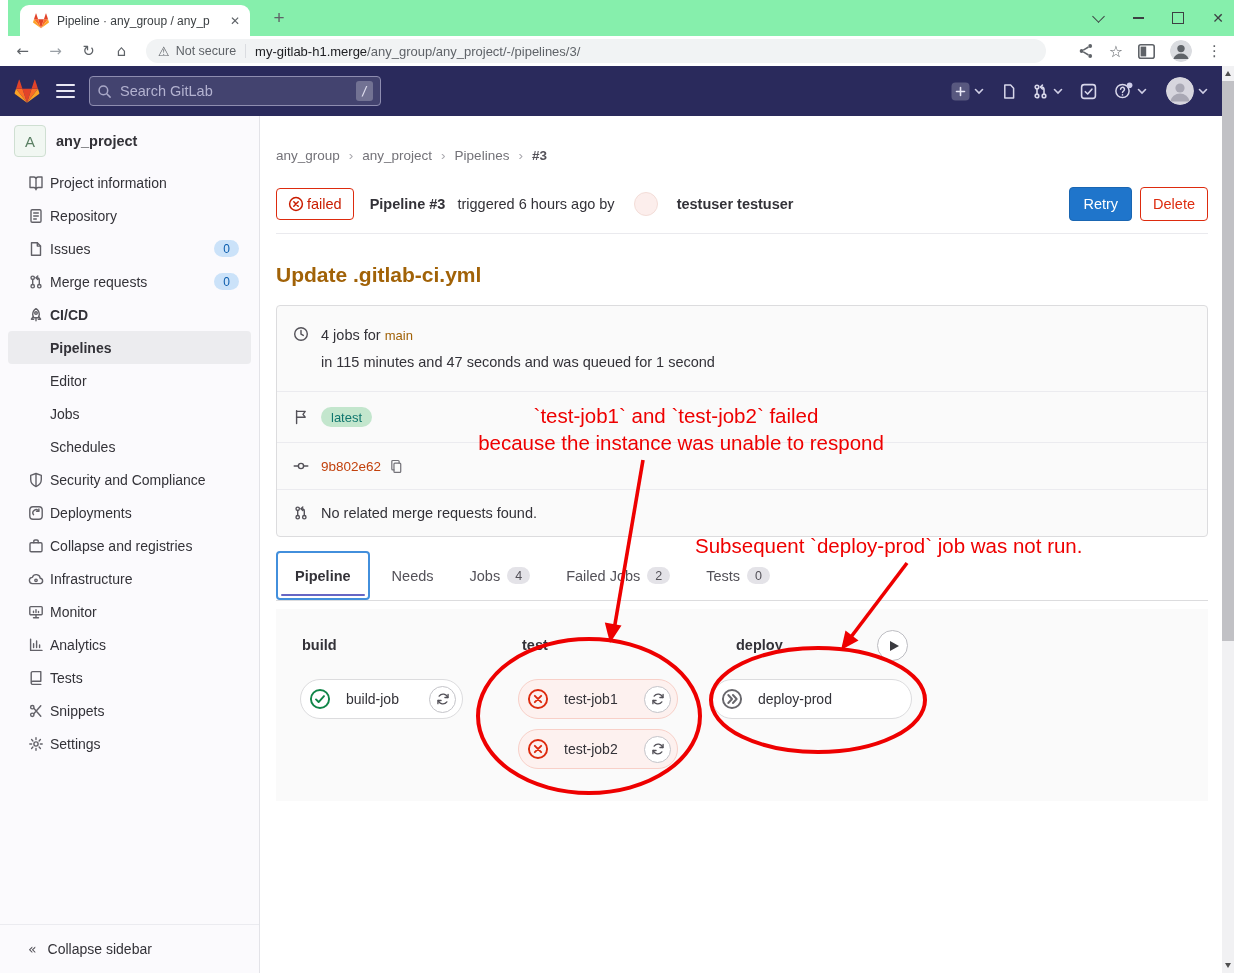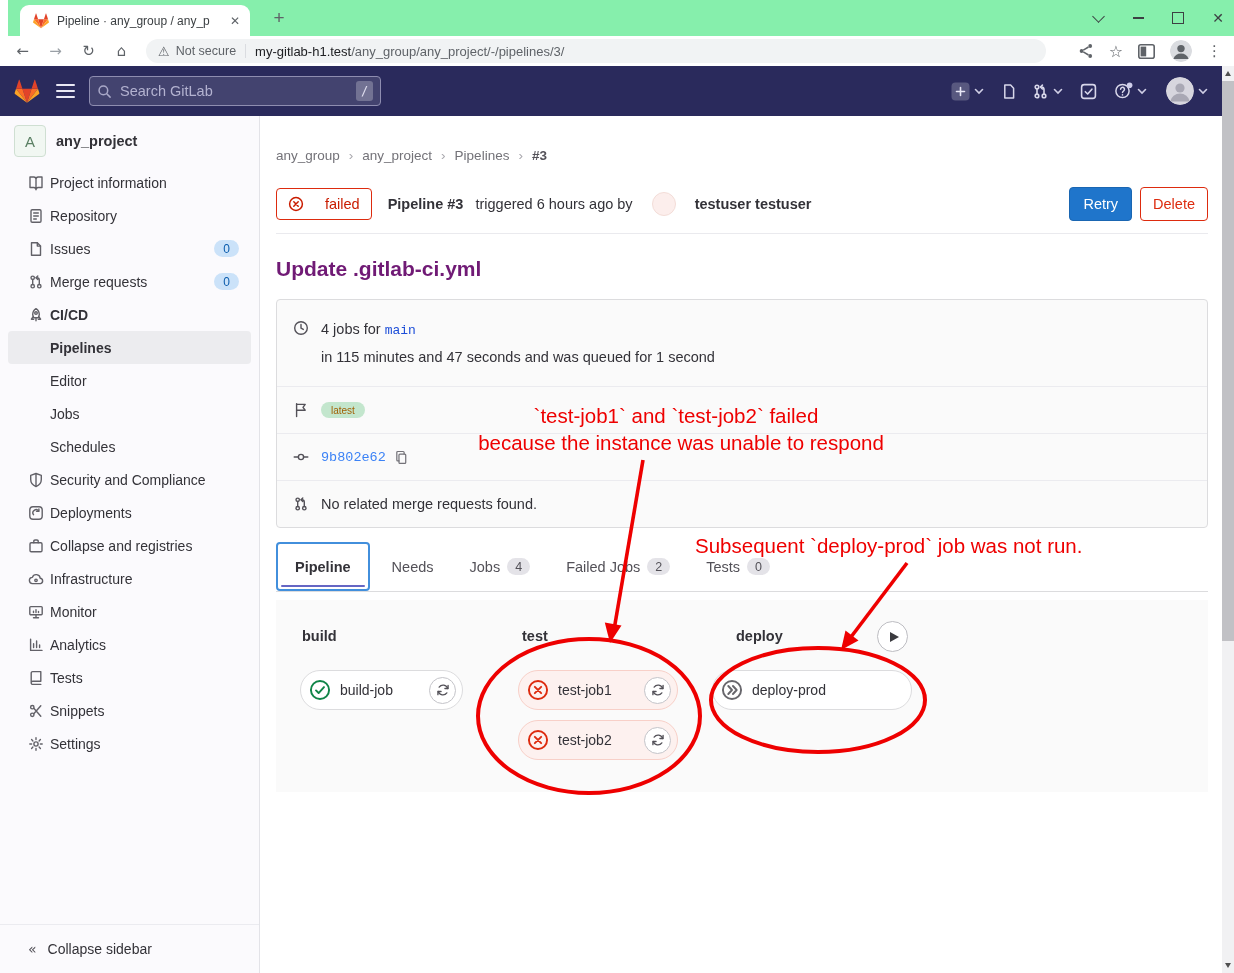--- a/index.html
+++ b/index.html
@@ -61,47 +61,47 @@
   .sb-item.active{background:#ececef;border-radius:4px;margin:0 8px;padding-left:42px;font-weight:700}
   .sb-collapse{position:absolute;bottom:0;left:0;right:0;height:48px;border-top:1px solid #ebebf0;display:flex;align-items:center;gap:11px;padding-left:28px;font-size:14px;color:#333238;background:#fbfafd}
   .collapse-g{font-size:14px;color:#535158;font-family:"DejaVu Sans",sans-serif}
 
   
   .main{position:absolute;left:261px;top:116px;right:12px;bottom:0;background:#fff;padding:0 14px 0 15px;box-sizing:border-box;overflow:hidden}
   .crumbs{padding-top:32px;display:flex;gap:9px;align-items:center;font-size:13.5px;color:#737278}
   .crumb-sep{color:#a8a7ad}
   .crumb-last{color:#535158;font-weight:700}
   .pstat{margin-top:24px;display:flex;align-items:center;height:34px}
-  .badge-failed{display:flex;align-items:center;gap:21px;height:32px;padding:0 11px;border:1px solid #dd2b0e;border-radius:4px;color:#c91c00;font-size:14.5px;background:#fff;box-sizing:border-box}
+  .badge-failed{display:flex;align-items:center;gap:3px;height:32px;padding:0 11px;border:1px solid #dd2b0e;border-radius:4px;color:#c91c00;font-size:14.5px;background:#fff;box-sizing:border-box}
   .pstat-text{margin-left:16px;display:flex;align-items:center;gap:12px;font-size:14.5px;color:#333238}
   .trig-avatar{width:24px;height:24px;border-radius:50%;background:#fceeec;border:1px solid #f3ddd8;margin:0 7px;box-sizing:border-box}
   .btn-retry{margin-left:auto;height:32px;padding:0 13px;background:#1f75cb;border:1px solid #1a66b2;color:#fff;border-radius:4px;font-size:14.5px;display:flex;align-items:center}
   .btn-delete{margin-left:8px;height:32px;padding:0 12px;background:#fff;color:#dd2b0e;border:1px solid #dd2b0e;border-radius:4px;font-size:14.5px;display:flex;align-items:center}
   .hdiv{margin-top:12px;border-bottom:1px solid #eaeaee}
-  .ptitle{margin-top:23px;font-size:21px;font-weight:700;color:#701a75}
+  .ptitle{margin-top:29px;font-size:21px;font-weight:700;color:#a16207}
   .card{margin-top:18px;border:1px solid #dcdcde;border-radius:4px;background:#fafafa}
   .crow{display:flex;align-items:center;gap:12px;padding:15px 16px;border-top:1px solid #ebebef;font-size:14.5px;color:#333238}
   .crow.first{border-top:none;align-items:flex-start;padding:16px}
   .jobline{line-height:26px}
-  .branch{font-family:Liberation Mono, monospace;font-size:13px;color:#1d4ed8}
-  .sha{font-family:Liberation Mono, monospace;font-size:13.5px;color:#3b82f6}
-  .badge-latest{background:#c3e6cd;color:#a16207;font-size:10px;padding:2.5px 10px;border-radius:10px}
+  .branch{font-family:Liberation Sans, sans-serif;font-size:13px;color:#a16207}
+  .sha{font-family:Liberation Sans, sans-serif;font-size:13.5px;color:#c2410c}
+  .badge-latest{background:#c3e6cd;color:#0f766e;font-size:13px;padding:2.5px 10px;border-radius:10px}
   .rowic{margin-top:4px}
 
   .ptabs{margin-top:14px;display:flex;align-items:center;border-bottom:1px solid #dcdcde;height:50px;box-sizing:border-box}
   .ptab{display:flex;align-items:center;gap:7px;padding:0 14px;height:100%;font-size:14.5px;color:#535158;margin-right:8px;box-sizing:border-box}
   .tbadge{background:#e4e3e8;color:#535158;font-size:12.5px;border-radius:9px;padding:1.5px 8px}
   .ptab.active{border:2px solid #428fdc;border-radius:4px;color:#333238;font-weight:700;position:relative;padding:0 17px}
   .ptab.active:after{content:"";position:absolute;left:3px;right:3px;bottom:2px;height:2px;background:#6666c4;border-radius:2px}
 
   .graph{margin-top:8px;height:192px;background:#fafafa;position:relative}
   .stg{position:absolute;top:28px;font-size:14.5px;font-weight:700;color:#333238}
   .playbtn{position:absolute;left:601px;top:21px;width:31px;height:31px;border:1px solid #bdbdc2;background:#fff;border-radius:50%;display:flex;align-items:center;justify-content:center;box-sizing:border-box}
   .tri{width:0;height:0;border-left:9px solid #3a3a3f;border-top:5px solid transparent;border-bottom:5px solid transparent;margin-left:3px}
-  .pill{position:absolute;height:40px;border:1px solid #dcdcde;border-radius:20px;background:#fff;display:flex;align-items:center;padding:0 6px 0 8px;box-sizing:border-box;gap:9px}
+  .pill{position:absolute;height:40px;border:1px solid #dcdcde;border-radius:20px;background:#fff;display:flex;align-items:center;padding:0 6px 0 8px;box-sizing:border-box;gap:15px}
   .pill .jlabel{font-size:14px;color:#333238;flex:1}
   .pill.failed{background:#fdf1ef;border-color:#f8d0c8}
   .rbtn{width:27px;height:27px;border:1px solid #c4c4c9;border-radius:50%;background:#fff;display:flex;align-items:center;justify-content:center;box-sizing:border-box}
 
   
   .vscroll{position:absolute;right:0;top:66px;width:12px;bottom:0;background:#f1f1f3}
   .scr-up{position:absolute;top:5px;left:2.5px;width:0;height:0;border-left:3.5px solid transparent;border-right:3.5px solid transparent;border-bottom:5px solid #505050}
   .scr-thumb{position:absolute;top:15px;left:0;width:12px;height:560px;background:#c1c1c5}
   .scr-dn{position:absolute;bottom:5px;left:2.5px;width:0;height:0;border-left:3.5px solid transparent;border-right:3.5px solid transparent;border-top:5px solid #505050}
 
@@ -143,21 +143,21 @@
 
   <div class="addr">
     <span class="addr-ic">←</span>
     <span class="addr-ic dim">→</span>
     <span class="addr-ic">↻</span>
     <span class="addr-ic">⌂</span>
     <div class="urlbox">
       <span class="warn">⚠</span>
       <span class="nsec">Not secure</span>
       <span class="urlsep"></span>
-      <span class="urlhost">my-gitlab-h1.test</span>
+      <span class="urlhost">my-gitlab-h1.merge</span>
       <span class="urlpath">/any_group/any_project/-/pipelines/3/</span>
     </div>
     <div class="addr-right">
       <svg width="16" height="16" viewBox="0 0 16 16">
           <g fill="#5f6368">
             <circle cx="12.2" cy="3" r="1.9"></circle>
             <circle cx="3.6" cy="8" r="1.9"></circle>
             <circle cx="12.2" cy="13" r="1.9"></circle>
           </g>
           <path d="M5.3 7.1l5.2-3.1M5.3 8.9l5.2 3.1" stroke="#5f6368" stroke-width="1.5" fill="none"></path>

